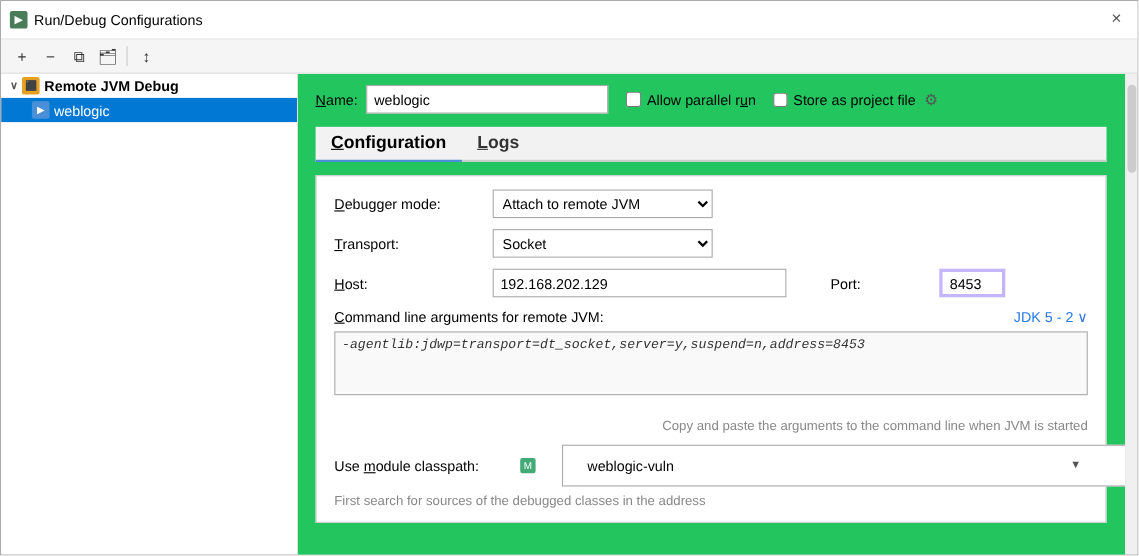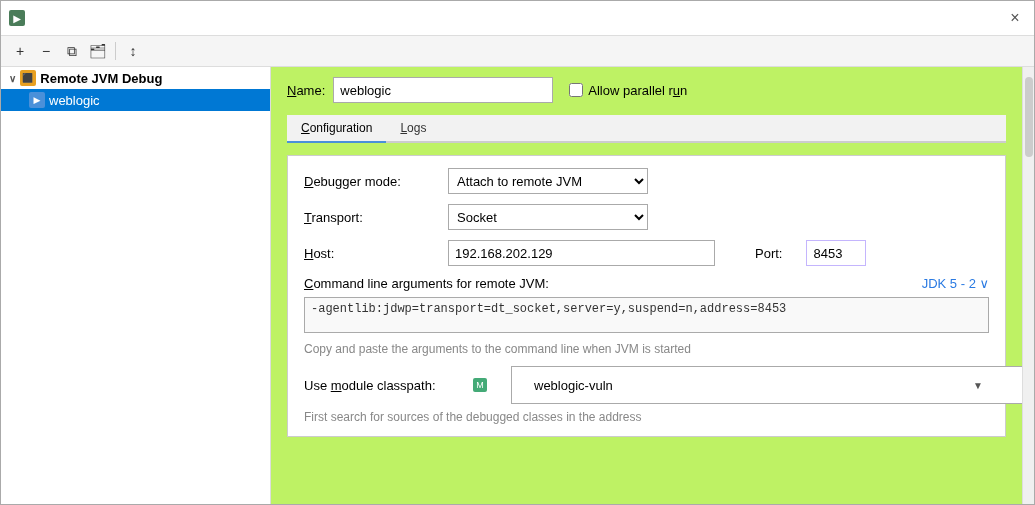--- a/index.html
+++ b/index.html
@@ -137,21 +137,21 @@
       display: flex;
       align-items: center;
       justify-content: center;
       color: white;
       font-size: 9px;
     }
     .right-panel {
       flex: 1;
       padding: 10px 16px;
       overflow-y: auto;
-      background: #bef264;
+      background: #22c55e;
     }
     .header-row {
       display: flex;
       align-items: center;
       gap: 16px;
       margin-bottom: 12px;
       flex-wrap: wrap;
     }
     .name-row {
       display: flex;
@@ -199,24 +199,25 @@
     }
     .tabs-bar {
       display: flex;
       border-bottom: 2px solid #ccc;
       margin-bottom: 12px;
       background: #f2f2f2;
     }
     .tab {
       padding: 6px 14px;
       cursor: pointer;
-      font-size: 12px;
+      font-size: 16px;
       color: #333;
       border-bottom: 2px solid transparent;
       margin-bottom: -2px;
+      font-weight: bold;
     }
     .tab.active {
       border-bottom: 2px solid #4a90d9;
       color: #000;
     }
     .tab span { text-decoration: underline; }
     .config-panel {
       background: #ffffff;
       border: 1px solid #ccc;
       padding: 12px 16px;
@@ -251,58 +252,61 @@
       width: 267px;
     }
     .port-label {
       font-size: 13px;
       color: #000;
       margin-left: 16px;
     }
     .port-input {
       height: 26px;
       width: 60px;
-      border: 1px solid #c4b5fd;
+      border: 3px solid #c4b5fd;
       padding: 2px 6px;
       font-size: 13px;
       background: white;
+      margin-left: 48px;
     }
     .cmd-header {
       display: flex;
       align-items: center;
       justify-content: space-between;
       margin-bottom: 6px;
     }
     .cmd-label {
       font-size: 13px;
       color: #000;
     }
     .cmd-label span { text-decoration: underline; }
     .jdk-link {
       font-size: 13px;
       color: #2a7ae2;
       cursor: pointer;
       text-decoration: none;
     }
     .cmd-textarea {
       width: 100%;
-      height: 36px;
+      height: 58px;
       border: 1px solid #aaa;
       padding: 4px 6px;
       font-family: 'Consolas', 'Courier New', monospace;
       font-size: 12px;
       background: #f9f9f9;
       resize: none;
       color: #333;
+      font-style: italic;
     }
     .hint-text {
       font-size: 12px;
       color: #888;
-      margin-top: 6px;
+      margin-top: 18px;
       margin-bottom: 10px;
+      text-align: right;
     }
     .module-row {
       display: flex;
       align-items: center;
       margin-top: 8px;
       gap: 8px;
     }
     .module-label {
       font-size: 13px;
       color: #000;
@@ -372,20 +376,21 @@
     }
   </style>
 </head>
 <body>
 
 <div class="window">
 
   <div class="title-bar">
     <div class="title-bar-left">
       <div class="title-bar-icon">▶</div>
+      <span class="title-bar-text">Run/Debug Configurations</span>
     </div>
     <div class="title-bar-close">×</div>
   </div>
 
   <div class="toolbar">
     <button class="toolbar-btn">+</button>
     <button class="toolbar-btn">−</button>
     <button class="toolbar-btn">⧉</button>
     <button class="toolbar-btn">🗂</button>
     <div class="toolbar-separator"></div>
@@ -410,20 +415,25 @@
 
       <div class="header-row">
         <div class="name-row">
           <label class="name-label"><span>N</span>ame:</label>
           <input class="name-input" type="text" value="weblogic" style="">
         </div>
         <div class="checkbox-row">
           <input type="checkbox" style="">
           <label>Allow parallel r<span style="text-decoration:underline">u</span>n</label>
         </div>
+        <div class="store-row">
+          <input type="checkbox" style="">
+          <label>Store as project file</label>
+          <div class="gear-btn">⚙</div>
+        </div>
       </div>
 
       <div class="tabs-bar">
         <div class="tab active"><span>C</span>onfiguration</div>
         <div class="tab"><span>L</span>ogs</div>
       </div>
 
       <div class="config-panel">
         
         <div class="form-row">

